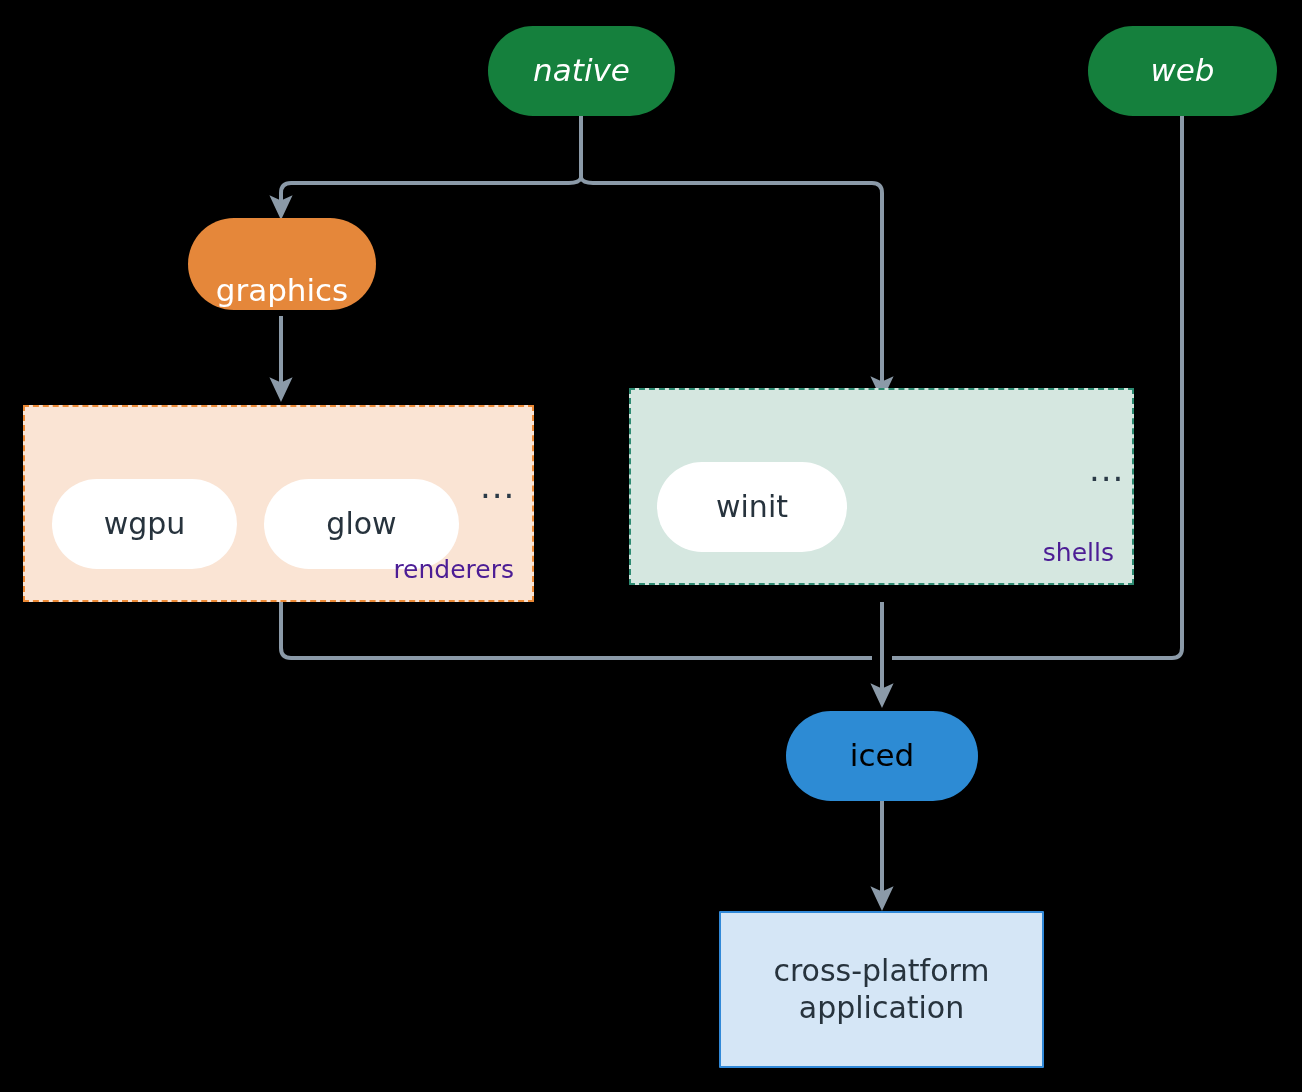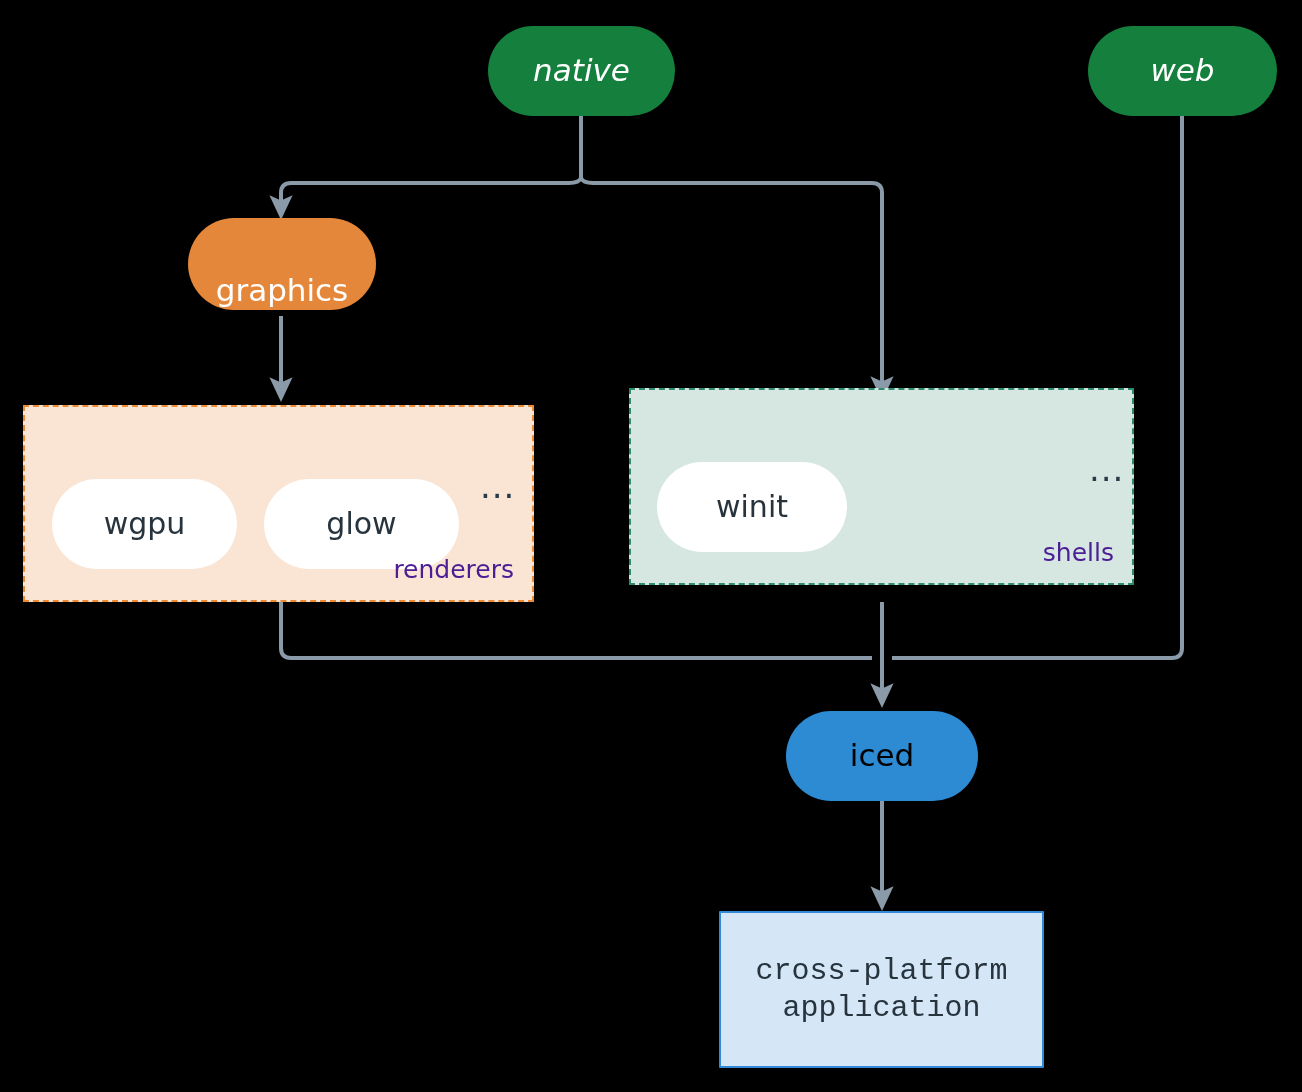--- a/index.html
+++ b/index.html
@@ -63,21 +63,21 @@
     margin-top: 44px;
   }
   .rect-appbox {
     background: #D5E6F6;
     border: 2px solid #3189D8;
     color: #27333D;
     font-size: 30px;
     border-radius: 1px;
     flex-direction: column;
   }
-  .rect-appbox span { display: block; font-family: Liberation Mono, monospace; }
+  .rect-appbox span { display: block; }
 
   
   .group {
     position: absolute;
     box-sizing: border-box;
   }
   .group-renderers {
     background: #FAE4D4;
     border: 2px dashed #EC8A36;
   }

